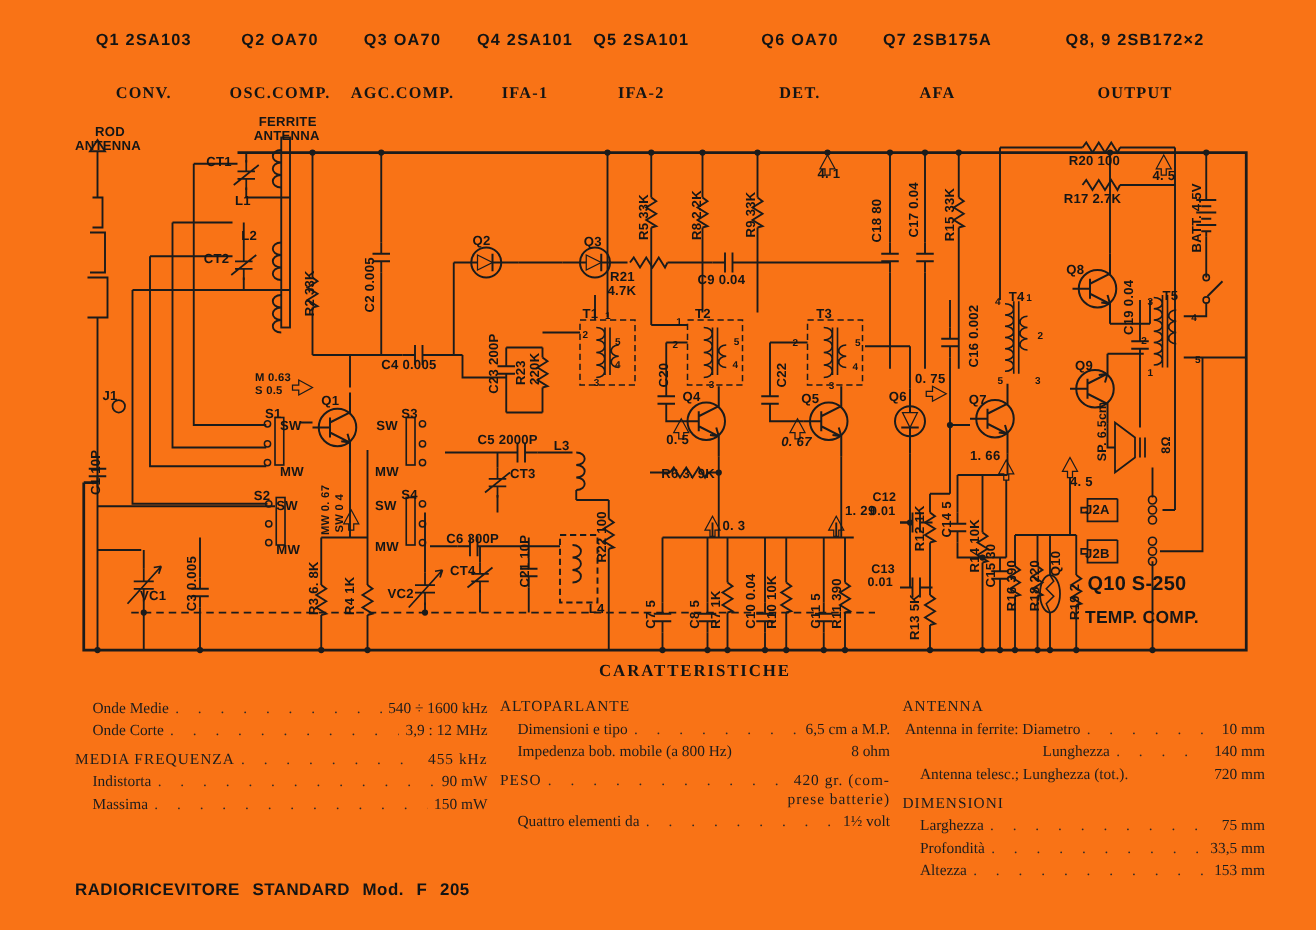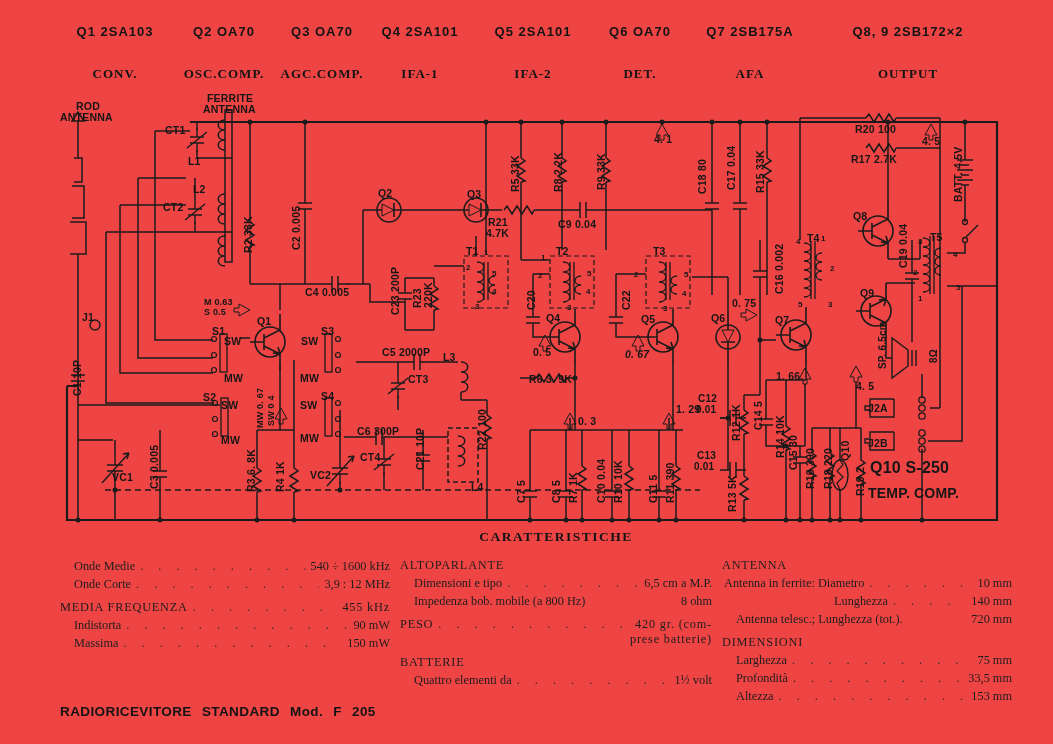--- a/index.html
+++ b/index.html
@@ -1,16 +1,16 @@
 <!DOCTYPE html>
 <html><head>
 <meta charset="utf-8">
 <style>
   html,body{margin:0;padding:0;background:#e8e8e8;}
-  .page{position:relative;width:1053px;height:744px;background:#ef4444;overflow:hidden;
+  .page{position:relative;width:1053px;height:744px;background:#f97316;overflow:hidden;
         font-family:"Liberation Sans",sans-serif;color:#141414;}
   
   .comp{position:absolute;top:24px;text-align:center;}
   .comp-part{font-size:13px;font-weight:700;letter-spacing:1px;white-space:nowrap;}
   .comp-role{font-size:13px;font-weight:700;letter-spacing:1px;margin-top:27px;white-space:nowrap;font-family:Liberation Serif, serif;}
   
   #schematic-labels{position:absolute;left:0;top:0;width:100%;height:100%;}
   .lbl{position:absolute;font-size:10.5px;font-weight:700;letter-spacing:.2px;white-space:nowrap;
        line-height:1;color:#161616;}
   .lbl.v{transform:rotate(-90deg);transform-origin:0 0;}
@@ -50,21 +50,21 @@
         <div class="comp-role">OSC.COMP.</div>
       </div>
       <div class="comp" style="left: 270px; width: 104px;">
         <div class="comp-part">Q3 OA70</div>
         <div class="comp-role">AGC.COMP.</div>
       </div>
       <div class="comp" style="left: 368px; width: 104px;">
         <div class="comp-part">Q4 2SA101</div>
         <div class="comp-role">IFA-1</div>
       </div>
-      <div class="comp" style="left: 480px; width: 106px; text-align: center;">
+      <div class="comp" style="left: 460px; width: 106px; text-align: center;">
         <div class="comp-part">Q5 2SA101</div>
         <div class="comp-role">IFA-2</div>
       </div>
       <div class="comp" style="left: 592px; width: 96px;">
         <div class="comp-part">Q6 OA70</div>
         <div class="comp-role">DET.</div>
       </div>
       <div class="comp" style="left: 694px; width: 112px;">
         <div class="comp-part">Q7 2SB175A</div>
         <div class="comp-role">AFA</div>
@@ -393,21 +393,21 @@
       <span class="lbl v" style="left: 648px; top: 503px;">C11 5</span>
       <span class="lbl v" style="left: 665px; top: 503px;">R11 390</span>
       <span class="lbl" style="left: 676px; top: 404px;">1. 29</span>
       <span class="lbl" style="left: 698px; top: 394px; font-size: 10px;">C12</span>
       <span class="lbl" style="left: 696px; top: 405px; font-size: 10px;">0.01</span>
       <span class="lbl" style="left: 697px; top: 451px; font-size: 10px;">C13</span>
       <span class="lbl" style="left: 694px; top: 462px; font-size: 10px;">0.01</span>
       <span class="lbl v" style="left: 731px; top: 441px;">R12 1K</span>
       <span class="lbl v" style="left: 727px; top: 512px;">R13 5K</span>
       <span class="lbl v" style="left: 753px; top: 430px;">C14 5</span>
-      <span class="lbl" style="left: 776px; top: 371px;">1. 66</span>
+      <span class="lbl" style="left: 776px; top: 360px;">1. 66</span>
       <span class="lbl v" style="left: 775px; top: 458px;">R14 10K</span>
       <span class="lbl v" style="left: 788px; top: 470px;">C15 30</span>
       <span class="lbl v" style="left: 805px; top: 489px;">R16 390</span>
       <span class="lbl v" style="left: 823px; top: 489px;">R18 220</span>
       <span class="lbl v" style="left: 840px; top: 461px;">Q10</span>
       <span class="lbl v" style="left: 855px; top: 496px;">R19 2</span>
       <span class="lbl" style="left: 856px; top: 381px;">4. 5</span>
       <span class="lbl" style="left: 775px; top: 315px;">Q7</span>
       <span class="lbl v" style="left: 774px; top: 294px;">C16 0.002</span>
       <span class="lbl" style="left: 807px; top: 233px;">T4</span>
@@ -492,23 +492,20 @@
         <span class="stext">Impedenza bob. mobile (a 800 Hz)</span>
         <span class="gap"></span>
         <span class="sval">8 ohm</span>
       </div>
       <div class="srow head">
         <span class="stext">PESO</span>
         <span class="dots"> . . . . . . . . . . . . . . . . . . . . . . . . . . . . . .</span>
         <span class="sval">420 gr. (com-
 prese batterie)</span>
       </div>
-      <div class="srow head">
-        <span class="stext">BATTERIE</span>
-      </div>
       <div class="srow item">
         <span class="stext">Quattro elementi da</span>
         <span class="dots"> . . . . . . . . . . . . . . . . . . . . . . . . . . . . . .</span>
         <span class="sval">1½ volt</span>
       </div>
     </div>
   <div class="spec-col" style="left:722px;top:550px;width:290px">
       <div class="srow head">
         <span class="stext">ANTENNA</span>
       </div>

